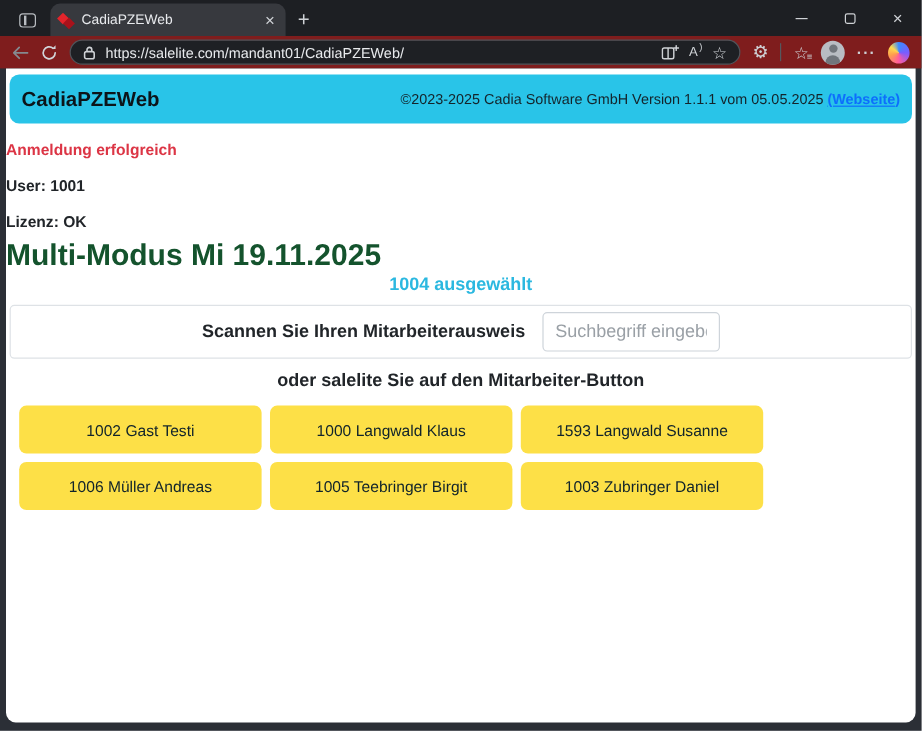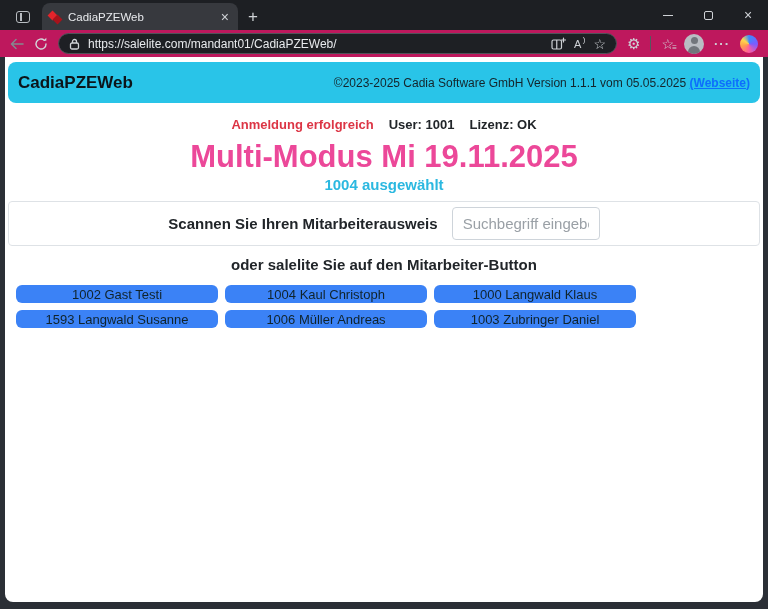--- a/index.html
+++ b/index.html
@@ -45,21 +45,21 @@
   .tab-close { font-size: 14px; color: #cfd2d6; line-height: 1; cursor: pointer; padding: 0 2px; }
   .new-tab-btn { width: 30px; height: 27px; display:flex; align-items:center; justify-content:center;
     color:#cfd2d6; font-size:17px; font-weight: 300; cursor: pointer; }
   .win-controls { position: absolute; right: 0; top: 0; height: 30px; display: flex; }
   .win-btn { width: 40px; height: 30px; display:flex; align-items:center; justify-content:center; cursor:pointer; }
   .min-glyph { width: 10px; height: 1px; background: #cfd2d6; }
   .max-glyph { width: 9px; height: 9px; border: 1px solid #cfd2d6; border-radius: 2px; }
   .close-glyph { color: #cfd2d6; font-size: 14px; line-height: 1; }
 
   .toolbar {
-    height: 27px; background: #be185d;
+    height: 27px; background: #7f1d1d;
     display: flex; align-items: center; padding: 0 10px; gap: 10px;
   }
   .nav-icon { display: flex; align-items: center; justify-content: center; cursor: pointer; flex: 0 0 auto; }
   .url-pill {
     flex: 1; height: 21px; background: #1e2024; border: 1px solid #50545a; border-radius: 11px;
     display: flex; align-items: center; gap: 8px; padding: 0 10px; min-width: 0; cursor: text;
   }
   .url-text { flex: 1; font-size: 12px; color: #e8eaed; white-space: nowrap; overflow: hidden; }
   .pill-icon { color: #cfd2d6; display: flex; align-items: center; cursor: pointer; }
   .read-aloud { font-size: 11px; color: #cfd2d6; position: relative; padding-right: 4px; }
@@ -85,25 +85,25 @@
   .app-header {
     margin: 5px 3px 0; height: 41px; background: #29c4e8; border-radius: 8px;
     display: flex; align-items: center; justify-content: space-between; padding: 0 10px;
   }
   .app-title { font-size: 17px; font-weight: bold; color: #0c1419; }
   .app-copyright { font-size: 12px; color: #14242b; }
   .web-link { color: #0d6efd; text-decoration: underline; cursor: pointer; font-weight: bold; }
 
   .status-row {
     margin-top: 14px; display: flex; justify-content: center; gap: 15px;
-    font-size: 13px; font-weight: 600; color: #212529;
+    font-size: 13px; font-weight: 600; color: #212529; flex-direction: column;
   }
   .status-error { color: #dc3545; }
 
-  .main-title { margin-top: 7px; text-align: center; font-size: 31px; font-weight: 700; color: #ec4899; }
+  .main-title { margin-top: 7px; font-size: 25px; font-weight: 700; color: #14532d; }
   .selected-line { margin-top: 1px; text-align: center; font-size: 15px; font-weight: 700; color: #2bb8e0; }
 
   .scan-card {
     margin: 8px 3px 0; height: 45px; border: 1px solid #dee2e6; border-radius: 4px;
     display: flex; align-items: center; justify-content: center; gap: 14px;
   }
   .scan-label { font-size: 15px; font-weight: 700; }
   .search-input {
     width: 148px; height: 33px; border: 1px solid #ced4da; border-radius: 4px;
     padding: 4px 10px; font-size: 15px; font-family: "Liberation Sans", sans-serif;
@@ -111,21 +111,21 @@
   }
   .search-input::placeholder { color: #9aa0a6; }
 
   .or-line { margin-top: 10px; text-align: center; font-size: 15px; font-weight: 700; }
 
   .btn-grid {
     margin: 12px 0 0 11px; width: 640px;
     display: flex; flex-wrap: wrap; gap: 7px;
   }
   .emp-btn {
-    width: 202px; height: 18px; background: #3b82f6; border: none; border-radius: 6px;
+    width: 202px; height: 40px; background: #fde047; border: none; border-radius: 6px;
     font-family: "Liberation Sans", sans-serif; font-size: 13px; color: #10232b;
     display: flex; align-items: center; justify-content: center; cursor: pointer;
   }
 
   svg { display: block; }
 </style>
 </head>
 <body>
 
 <div class="tabstrip">
@@ -216,20 +216,20 @@
 
   <div class="scan-card">
     <span class="scan-label">Scannen Sie Ihren Mitarbeiterausweis</span>
     <input class="search-input" type="text" placeholder="Suchbegriff eingeben" style="">
   </div>
 
   <div class="or-line">oder salelite Sie auf den Mitarbeiter-Button</div>
 
   <div class="btn-grid" id="empGrid">
       <button class="emp-btn">1002 Gast Testi</button>
-      <button class="emp-btn">1004 Kaul Christoph</button>
       <button class="emp-btn">1000 Langwald Klaus</button>
       <button class="emp-btn">1593 Langwald Susanne</button>
       <button class="emp-btn">1006 Müller Andreas</button>
+      <button class="emp-btn">1005 Teebringer Birgit</button>
       <button class="emp-btn">1003 Zubringer Daniel</button>
     </div>
 
 </div>
 
 </body></html>

